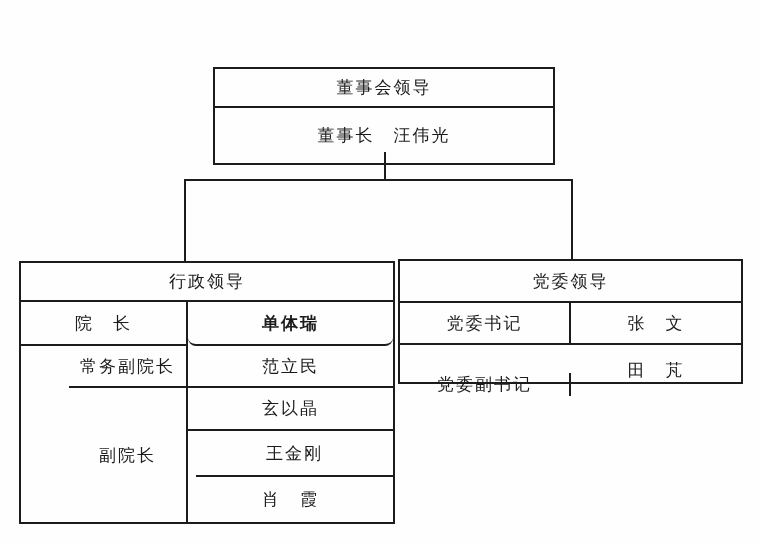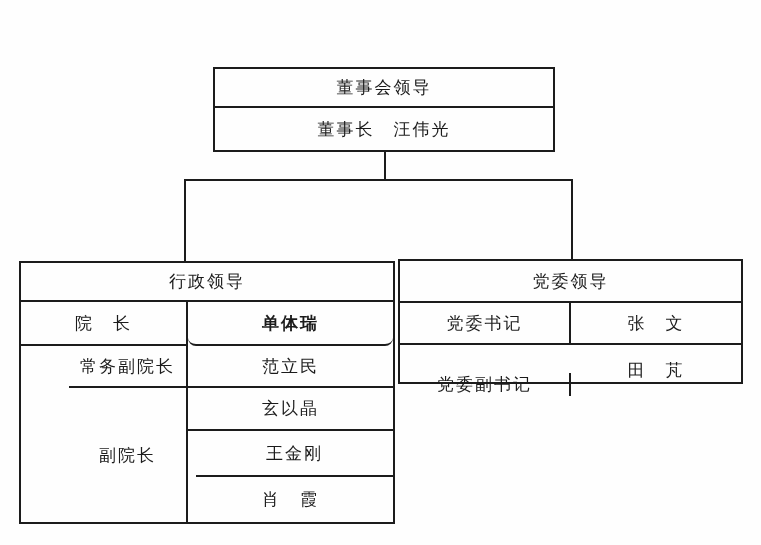--- a/index.html
+++ b/index.html
@@ -35,21 +35,21 @@
     white-space: pre;
     box-sizing: border-box;
   }
   .bb { border-bottom: 2px solid #1c1c1c; }
   .br { border-right: 2px solid #1c1c1c; }
   .bold { font-weight: bold; border-radius: 8px; }
 
   
   .board-box {
     left: 213px; top: 67px;
-    width: 342px; height: 85px;
+    width: 342px; height: 98px;
     display: grid;
     grid-template-rows: 39px 1fr;
   }
 
   
   .conn-stem  { left: 384px; top: 152px; width: 2px;  height: 28px; }
   .conn-bar   { left: 184px; top: 179px; width: 389px; height: 2px; }
   .conn-left  { left: 184px; top: 179px; width: 2px;  height: 83px; }
   .conn-right { left: 571px; top: 179px; width: 2px;  height: 81px; }
 

